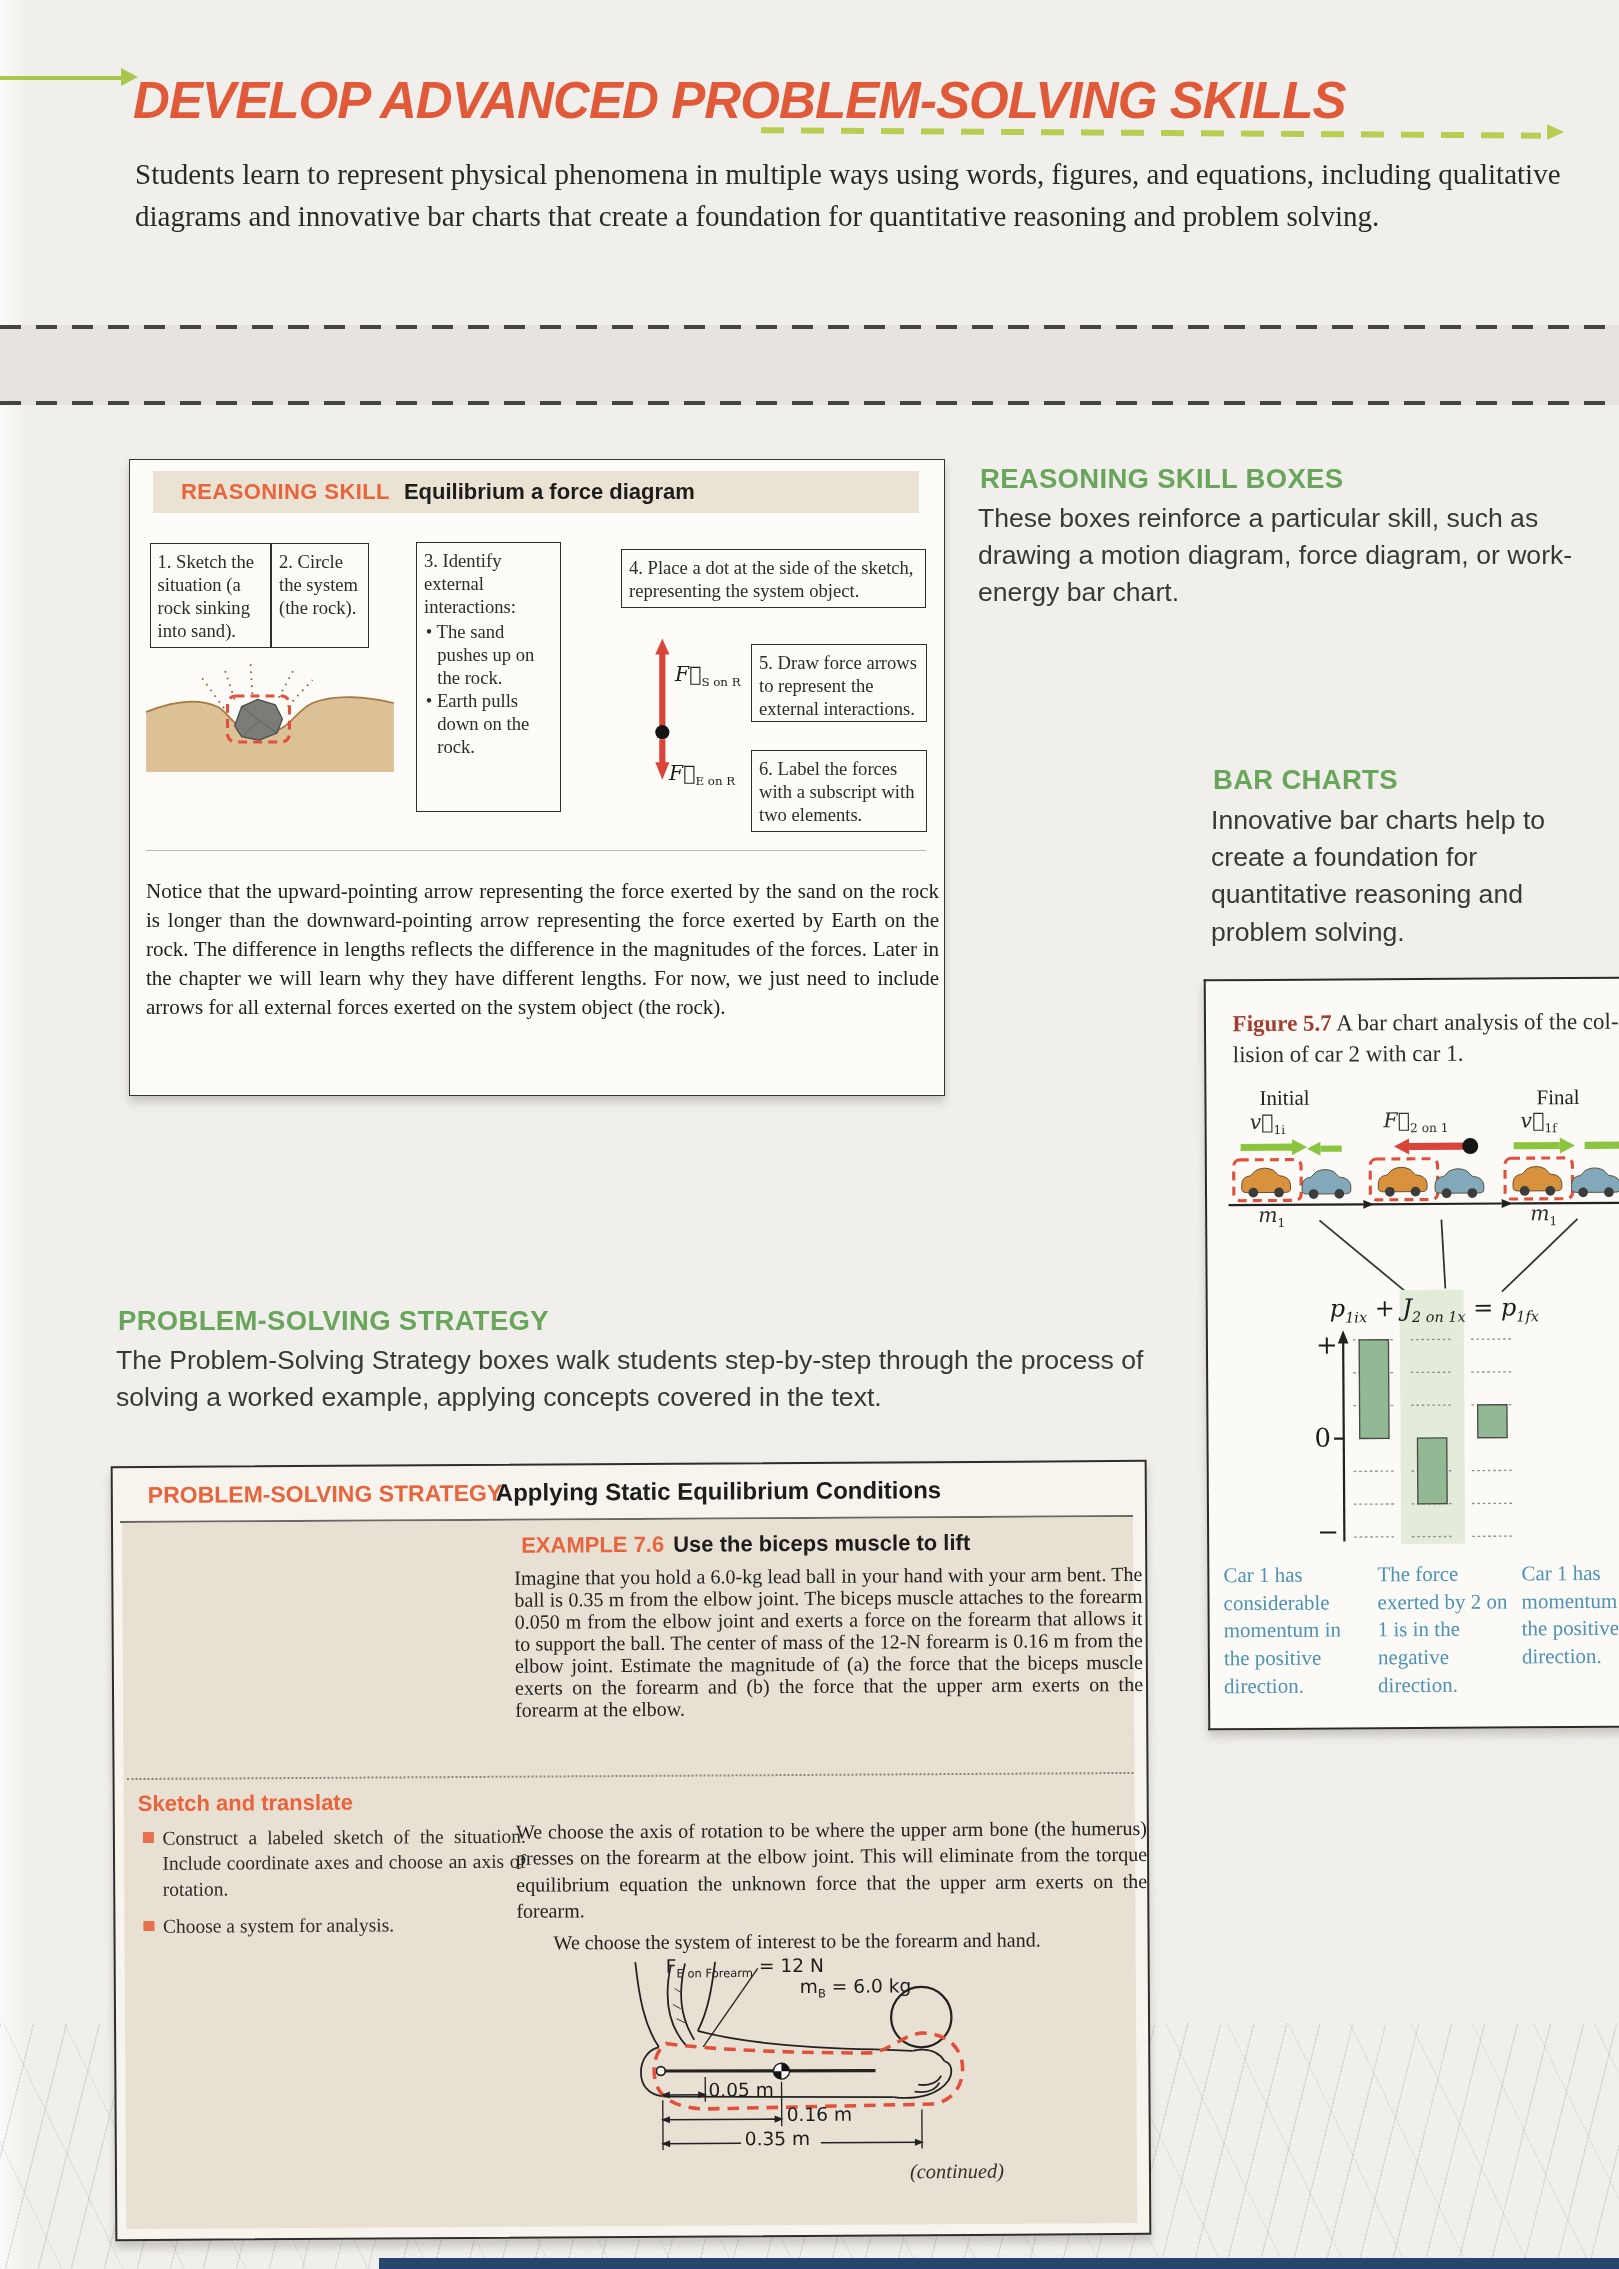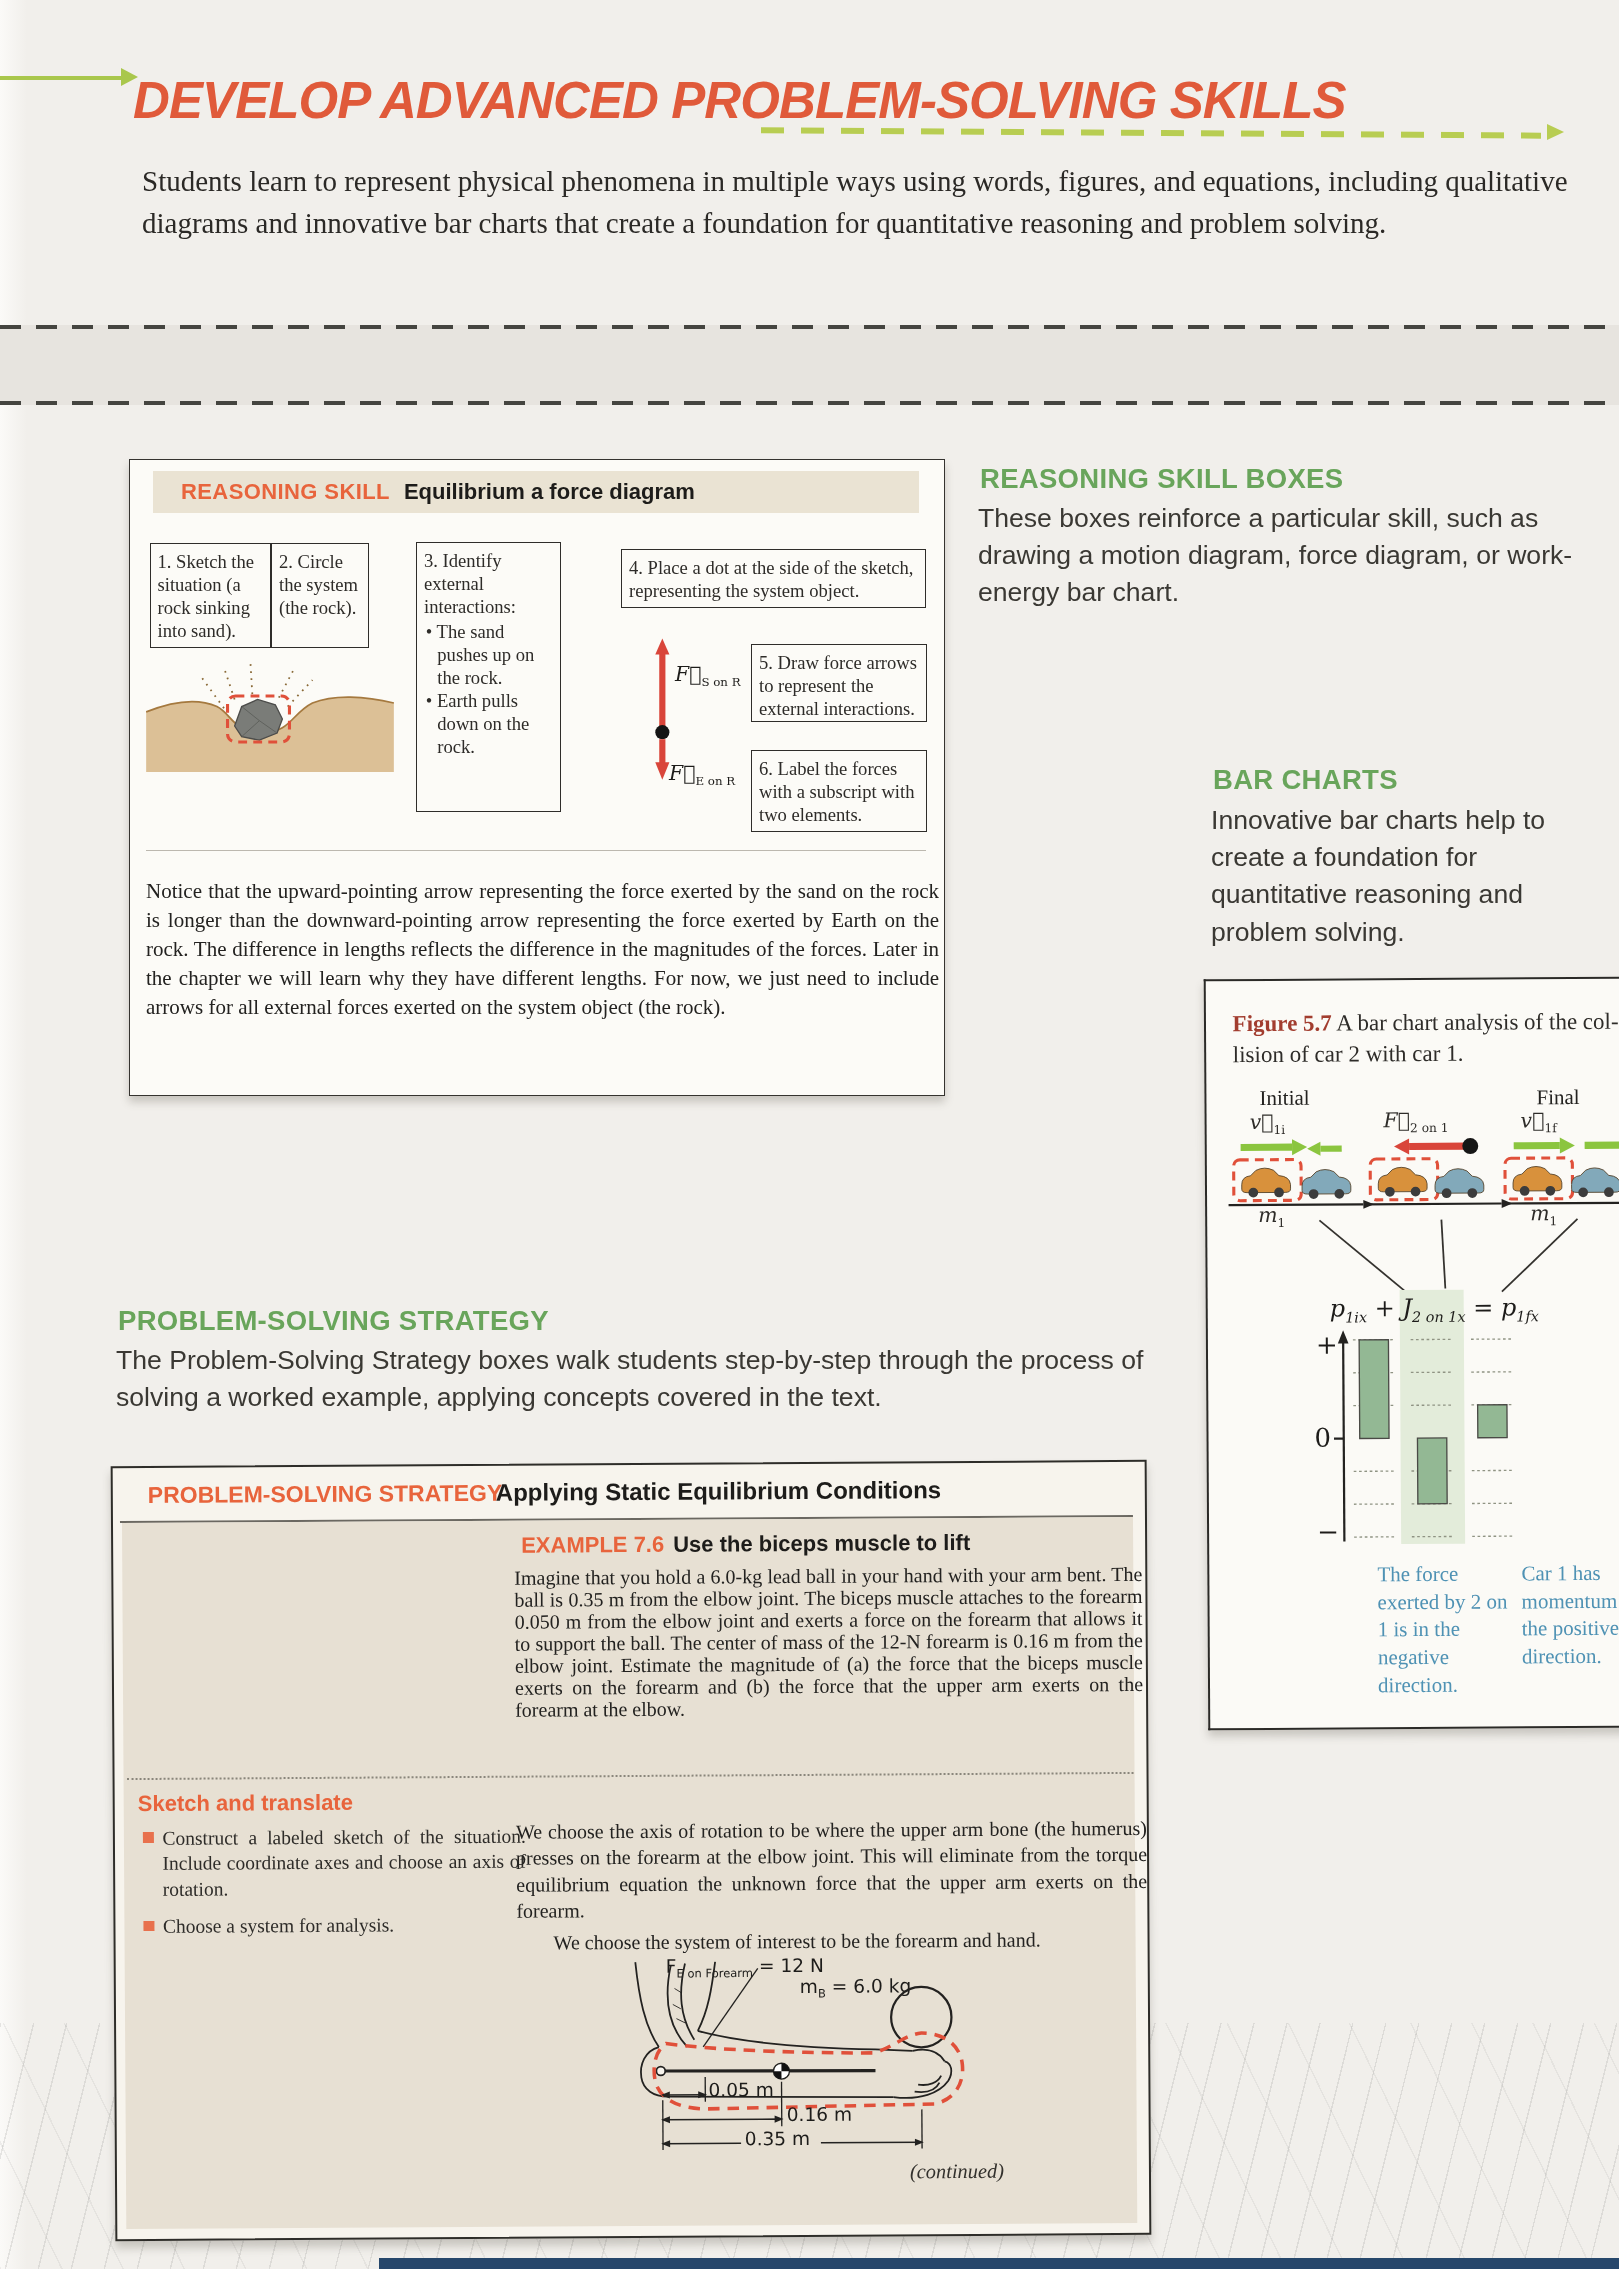--- a/index.html
+++ b/index.html
@@ -10,21 +10,21 @@
   
   .lead-line{left:0;top:76px;width:122px;height:3.5px;background:#a9c74c;}
   .lead-head{left:121px;top:68px;width:0;height:0;border-left:17.7px solid #a9c74c;
              border-top:9.8px solid transparent;border-bottom:9.8px solid transparent;}
   .title{left:133px;top:37px;font-family:"Liberation Sans",sans-serif;font-weight:bold;
          font-style:italic;font-size:51px;letter-spacing:-0.9px;color:#e05a3a;white-space:nowrap;}
   .dash-underline{left:761px;top:130px;width:780px;height:6.2px;transform:rotate(.4deg);
       background:repeating-linear-gradient(90deg,#b8cd52 0 23px,transparent 23px 40px);}
   .dash-head{left:1547px;top:124px;width:0;height:0;border-left:17.7px solid #b8cd52;
              border-top:8.9px solid transparent;border-bottom:8.9px solid transparent;}
-  .intro{left:133px;top:151px;width:1454px;font-size:29px;line-height:1.46;color:#2b2926;margin:9px;}
+  .intro{left:133px;top:151px;width:1454px;font-size:29px;line-height:1.46;color:#2b2926;margin:2px;}
 
   
   .band{left:0;top:325px;width:1619px;height:80px;background:#e7e4df;}
   .band-line{position:absolute;left:0;width:100%;height:4.4px;
       background:repeating-linear-gradient(90deg,#454540 0 21px,transparent 21px 36px);}
   .band-line.b2{bottom:0;}
 
   
   .rs-box{left:129px;top:459px;width:814px;height:635px;background:#fcfbf7;
           border:1.8px solid #35332f;box-shadow:0 6.2px 8px rgba(80,75,65,.25);}
@@ -266,20 +266,21 @@
           <line x1="196" y1="235" x2="243" y2="235"></line>
       </g>
       <rect x="70" y="13" width="33" height="111" fill="#93b894" stroke="#4a4a46" stroke-width="1.5"></rect>
       <rect x="135" y="124" width="33" height="74" fill="#93b894" stroke="#4a4a46" stroke-width="1.5"></rect>
       <rect x="203" y="87" width="33" height="37" fill="#93b894" stroke="#4a4a46" stroke-width="1.5"></rect>
       <line x1="52" y1="240" x2="52" y2="14" stroke="#232220" stroke-width="2.5"></line>
       <polygon points="46,17 52,2 58,17" fill="#232220"></polygon>
       <line x1="41" y1="124" x2="52" y2="124" stroke="#232220" stroke-width="2.5"></line>
     </svg>
 
+    <div class="fig-cap" style="left:14px;width:144px;">Car 1 has considerable momentum in the positive direction.</div>
     <div class="fig-cap" style="left:168px;width:131px;">The force exerted by 2 on 1 is in the negative direction.</div>
     <div class="fig-cap" style="left:312px;width:131px;">Car 1 has momentum in the positive direction.</div>
   </section>
 
   <div class="abs green-head" style="left:118px;top:1305px;">PROBLEM-SOLVING STRATEGY</div>
   <div class="abs sans-body" style="left:116px;top:1342px;width:1046px;">The Problem-Solving Strategy boxes walk students step-by-step through the process of solving a worked example, applying concepts covered in the text.</div>
 
   <div class="abs hatch"></div>
 
   <section class="abs pss-box">

